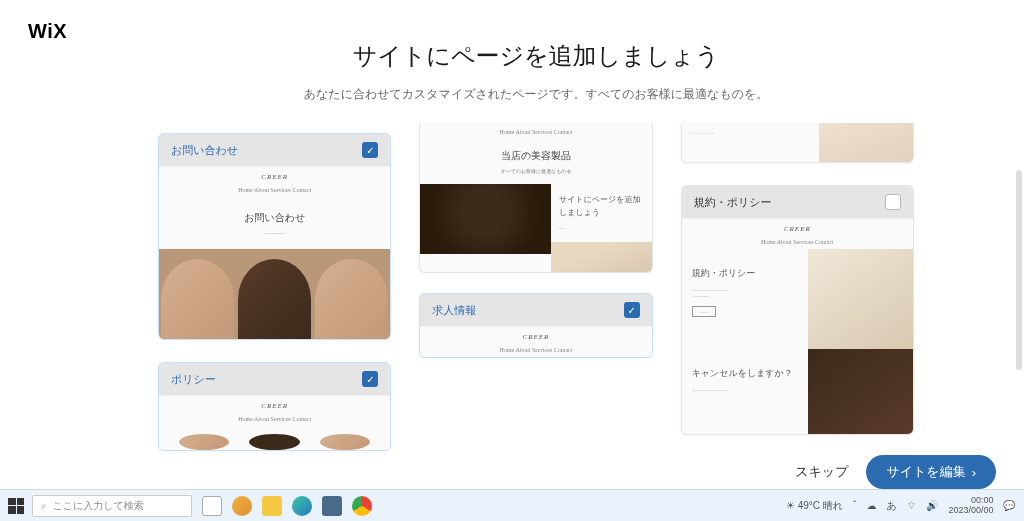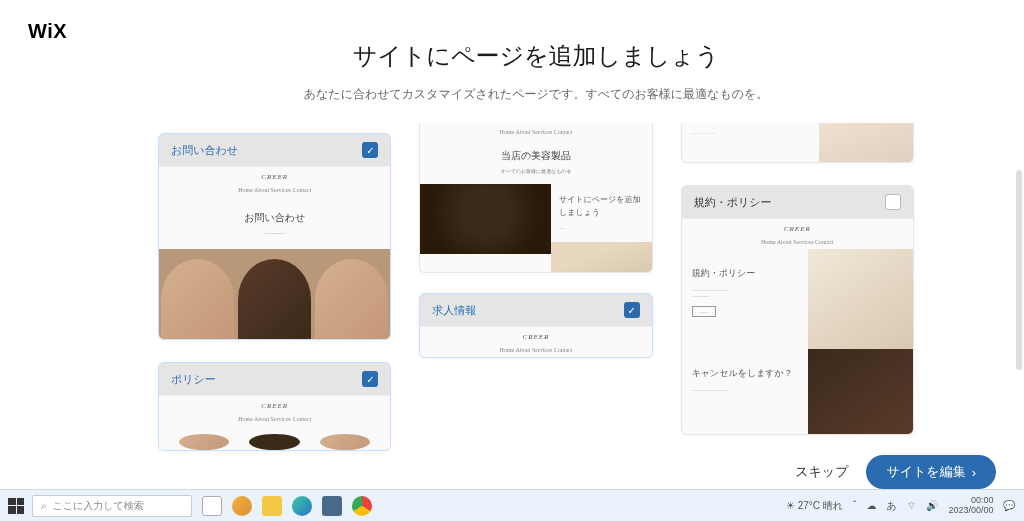--- a/index.html
+++ b/index.html
@@ -192,21 +192,21 @@
   </div>
   <div class="tb-icons">
     <div class="tb-icon" style="background:#fff;border:1px solid #aaa"></div>
     <div class="tb-icon" style="background:linear-gradient(135deg,#f0b040,#e09030);border-radius:50%"></div>
     <div class="tb-icon" style="background:#f4c842"></div>
     <div class="tb-icon" style="background:linear-gradient(135deg,#3cc8a0,#2878c8);border-radius:50%"></div>
     <div class="tb-icon" style="background:#4a6a8a"></div>
     <div class="tb-icon" style="background:conic-gradient(#ea4335 0 120deg,#fbbc05 120deg 240deg,#34a853 240deg);border-radius:50%"></div>
   </div>
   <div class="tray">
-    <span>☀ <span>27°C 晴れ</span></span>
+    <span>☀ <span>49°C 晴れ</span></span>
     <span>ˆ</span>
     <span>☁</span>
     <span>あ</span>
     <span>⌔</span>
     <span>🔊</span>
     <div class="clock">
       <div>00:00</div>
       <div>2023/00/00</div>
     </div>
     <span>💬</span>

